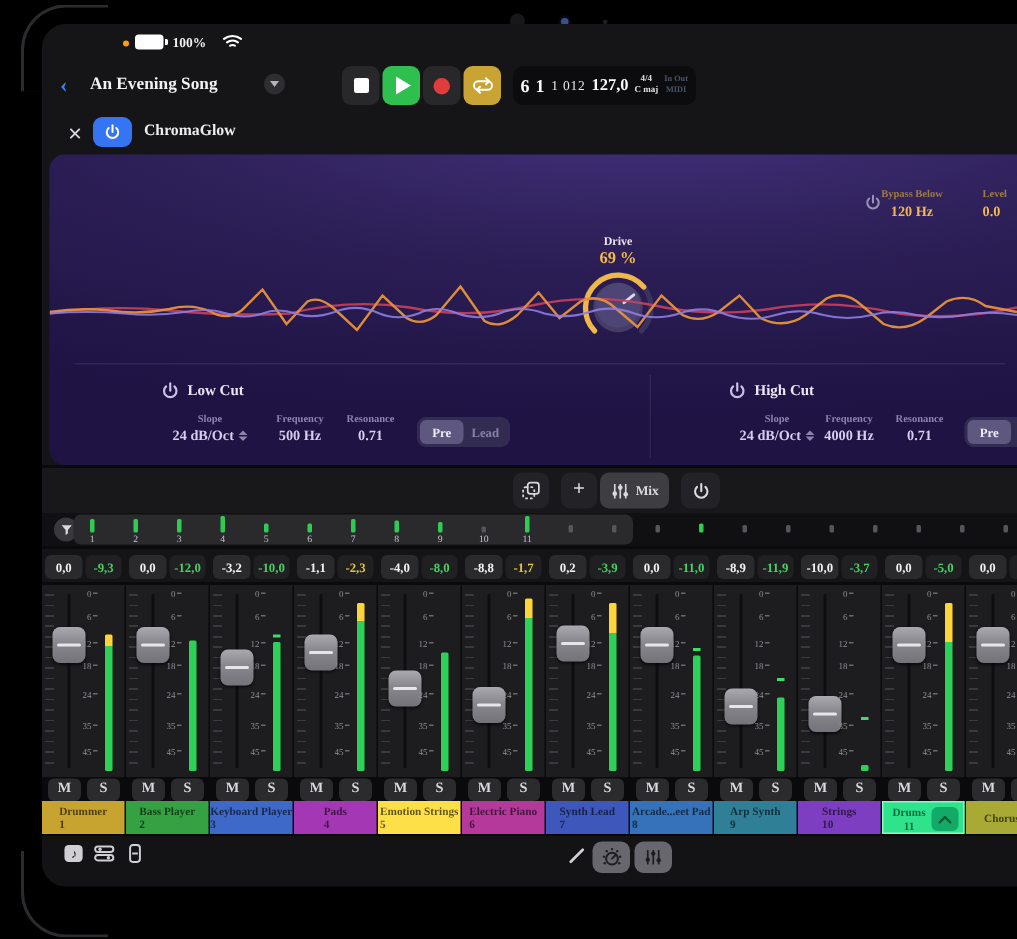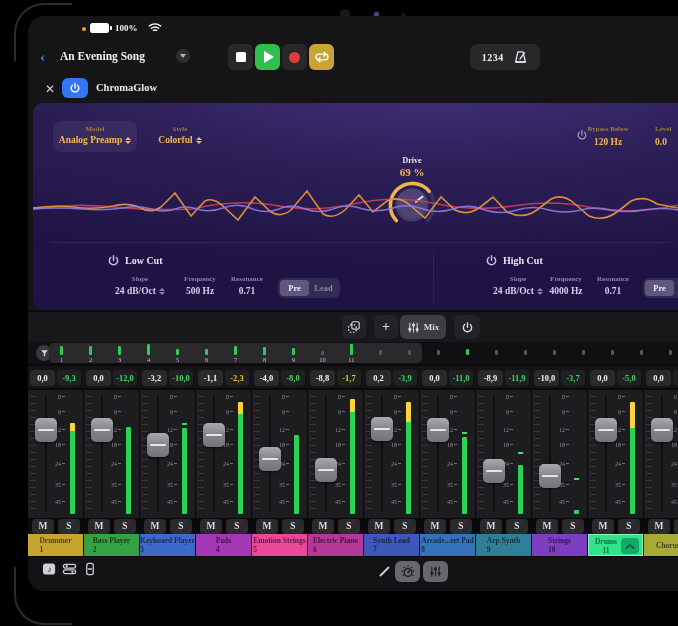--- a/index.html
+++ b/index.html
@@ -112,59 +112,46 @@
     <div class="tbtn" style="left:254px;">
       <span style="display:block;width:11px;height:11px;border-radius:50%;background:#e03c3c;"></span>
     </div>
     <div class="tbtn" style="left:281px;background:#c9a435;">
       <svg width="16" height="12" viewBox="0 0 20 14">
         <path d="M6 3.5h8a3.5 3.5 0 0 1 0 7h-8a3.5 3.5 0 0 1 0-7z" fill="none" stroke="#fff" stroke-width="1.6"></path>
         <path d="M12.5 1l2.5 2.5-2.5 2.5M7.5 8l-2.5 2.5 2.5 2.5" fill="none" stroke="#fff" stroke-width="1.6" stroke-linejoin="round" stroke-linecap="round"></path>
       </svg>
     </div>
 
-
-    <div class="abs" style="left:442px;top:28px;width:70px;height:26px;background:#28282b;border-radius:7px;display:flex;align-items:center;justify-content:space-around;padding:0 7px;box-sizing:border-box;">
-      <span style="font-size:10px;font-weight:bold;color:#ececec;letter-spacing:.5px;">1234</span>
-      <svg width="15" height="15" viewBox="0 0 14 14">
-        <path d="M4.6 1.8 2.4 11.2h9.2L9.4 1.8z" fill="none" stroke="#e4e4e8" stroke-width="1.2" stroke-linejoin="round"></path>
-        <path d="M6.5 8.6 10.6 2.6" stroke="#e4e4e8" stroke-width="1.2" stroke-linecap="round"></path>
-        <path d="M2.4 11.2h9.2" stroke="#e4e4e8" stroke-width="1.6"></path>
-      </svg>
-    </div>
+    <div class="lcd">
+      <span class="bars">6 1</span>
+      <span class="sub">1 012</span>
+      <span class="tempo">127,0</span>
+      <span class="stack">
+        <span>4/4</span>
+        <span>C maj</span>
+      </span>
+      <span class="iostack">
+        <span>In Out</span>
+        <span>MIDI</span>
+      </span>
+    </div>
+
 
     <div class="abs" style="left:12px;top:63px;width:20px;height:20px;font-size:12px;color:#d8d8dc;display:flex;align-items:center;justify-content:center;">✕</div>
     <div class="abs" style="left:34px;top:62px;width:26px;height:20px;background:#3574f2;border-radius:6px;display:flex;align-items:center;justify-content:center;">
       <svg width="12" height="12" viewBox="0 0 16 16">
         <path d="M8 2v6" stroke="#fff" stroke-width="1.8" stroke-linecap="round"></path>
         <path d="M4.6 4.4a5.1 5.1 0 1 0 6.8 0" fill="none" stroke="#fff" stroke-width="1.8" stroke-linecap="round"></path>
       </svg>
     </div>
     <div class="abs" style="left:68px;top:66px;font-size:10.5px;font-weight:bold;color:#ececec;">ChromaGlow</div>
 
     <div id="cg-panel">
 
-      <div class="abs" style="left:20px;top:18px;width:84px;height:31px;background:rgba(255,255,255,.06);border-radius:8px;">
-        <div class="cg-label gold-dim" style="position:absolute;left:0;right:0;top:4px;text-align:center;">Model</div>
-        <div class="cg-value gold" style="position:absolute;left:0;right:0;top:14px;">
-          <span>Analog Preamp</span><span class="updown gold">
-              <i class="u"></i>
-              <i class="d"></i>
-            </span>
-        </div>
-      </div>
-      <div class="abs" style="left:112px;top:18px;width:70px;height:31px;">
-        <div class="cg-label gold-dim" style="position:absolute;left:0;right:0;top:4px;">Style</div>
-        <div class="cg-value gold" style="position:absolute;left:0;right:0;top:14px;">
-          <span>Colorful</span><span class="updown gold">
-              <i class="u"></i>
-              <i class="d"></i>
-            </span>
-        </div>
-      </div>
 
       <svg class="abs" style="left:543px;top:26px;" width="12" height="12" viewBox="0 0 16 16">
         <path d="M8 2v6" stroke="#9a90b8" stroke-width="1.8" stroke-linecap="round"></path>
         <path d="M4.6 4.4a5.1 5.1 0 1 0 6.8 0" fill="none" stroke="#9a90b8" stroke-width="1.8" stroke-linecap="round"></path>
       </svg>
       <div class="abs cg-label gold-dim" style="left:540px;top:22px;width:70px;">Bypass Below</div>
       <div class="abs cg-value gold" style="left:540px;top:34px;width:70px;">120 Hz</div>
       <div class="abs cg-label gold-dim" style="left:622px;top:22px;width:46px;text-align:left;">Level</div>
       <div class="abs cg-value gold" style="left:622px;top:34px;width:40px;text-align:left;">0.0</div>
 
@@ -445,21 +432,21 @@
               <div class="sl" style="top: 92px;">35</div>
               <div class="sl" style="top: 109px;">45</div>
             </div>
       <div class="meter" style="top: 45px; background: rgb(46, 209, 88);"></div>
 
     </div>
     <div class="abs" style="left:0;top:153px;width:55px;height:16px;">
       <div class="msbtn" style="left:4px;">M</div>
       <div class="msbtn" style="left:30px;">S</div>
     </div>
-    <div class="tcell" style="background: #ec4899;">
+    <div class="tcell" style="background: #fde047;">
       <div class="tcol">
         <div class="tname">Emotion Strings</div>
         <div class="tnum">5</div>
       </div>
 
     </div>
   </div>
         <div class="strip" style="left: 280px;">
     <div class="badge" style="left:2px;width:25px;background:#2a2a2d;color:#f2f2f2;">-8,8</div>
     <div class="badge" style="left: 29px; width: 24px; background: rgb(32, 32, 35); color: rgb(226, 198, 62);">-1,7</div>

